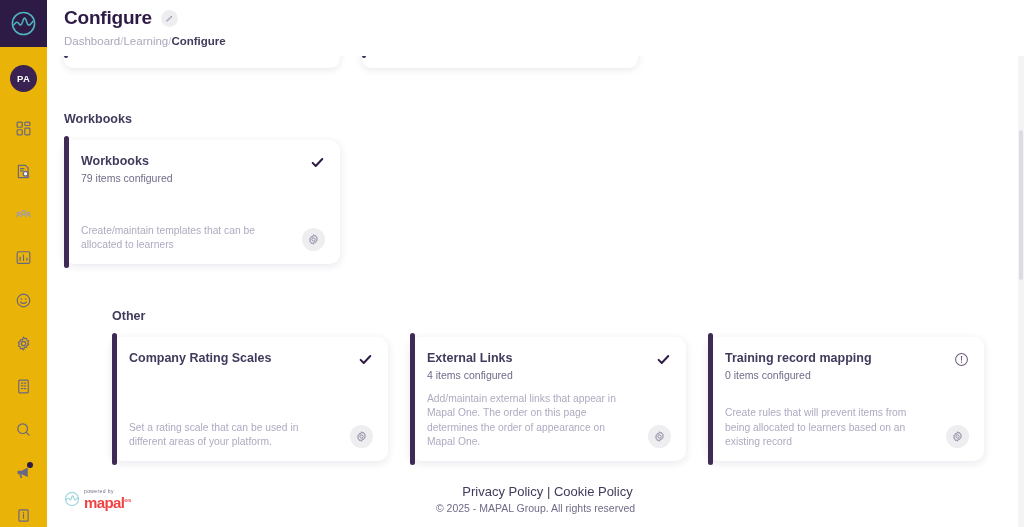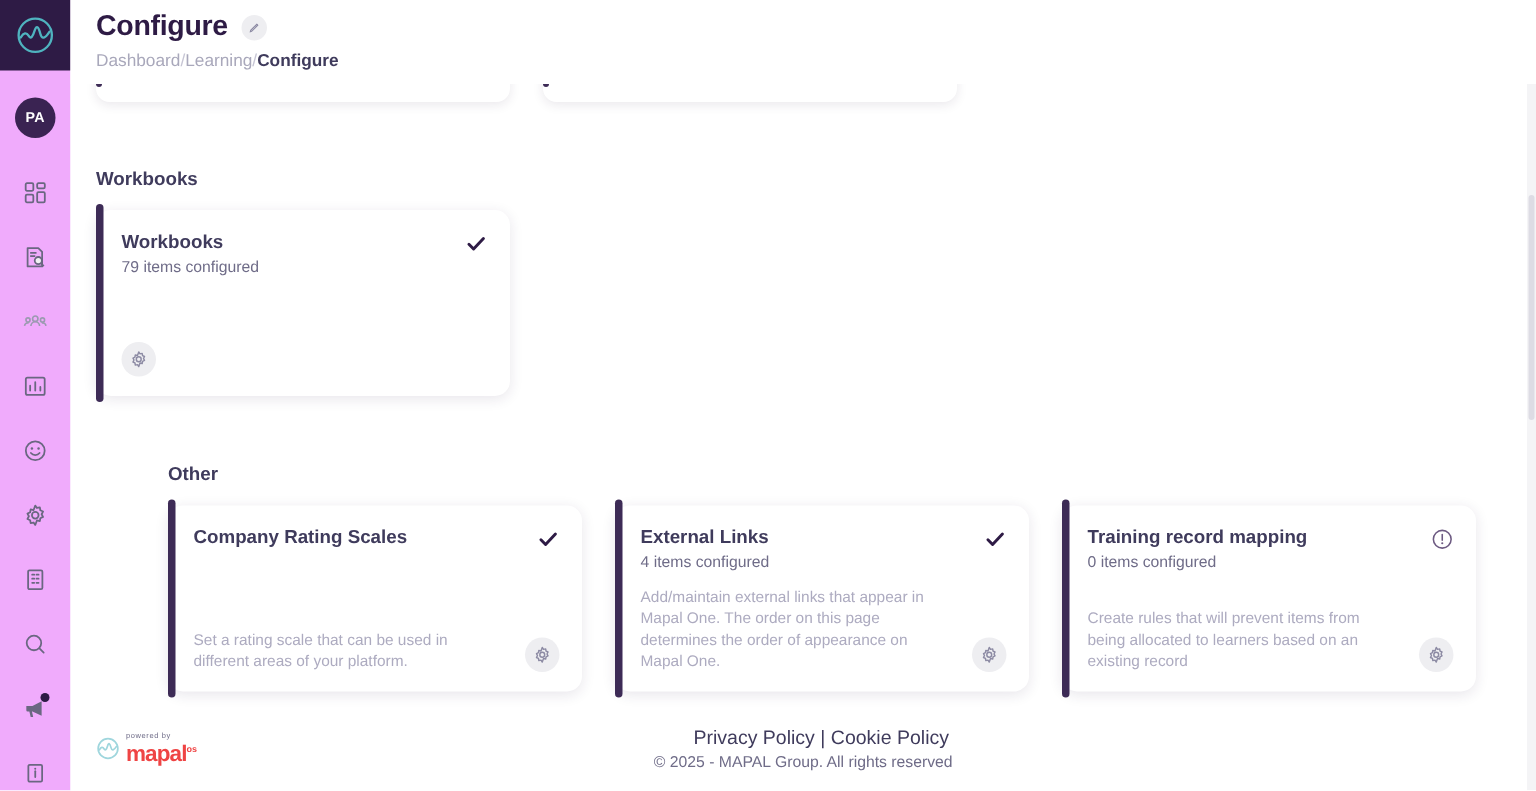--- a/index.html
+++ b/index.html
@@ -7,21 +7,21 @@
     width: 1024px; height: 527px;
     overflow: hidden;
     font-family: "Liberation Sans", sans-serif;
     background: #ffffff;
   }
   .app { position: relative; width: 1024px; height: 527px; display: flex; }
 
   
   .sidebar {
     width: 47px; height: 527px;
-    background: #f0abfc;
+    background: #eab308;
     display: flex; flex-direction: column; align-items: center;
     flex: 0 0 47px;
   }
   .logo-tile {
     width: 47px; height: 47px;
     background: #2e1b45;
     display: flex; align-items: center; justify-content: center;
     flex: 0 0 47px;
   }
   .avatar {
@@ -289,20 +289,21 @@
                 <div class="card-title">Workbooks</div>
                 <div class="card-sub">79 items configured</div>
               </div>
               <span class="status-icon">
                 <svg width="15" height="15" viewBox="0 0 16 16" fill="none" stroke="#2e1b45" stroke-width="2.1" stroke-linecap="round" stroke-linejoin="round">
                   <path d="M2.8 8.4l3.3 3.3 7-7.4"></path>
                 </svg>
               </span>
             </div>
             <div class="card-bottom">
+              <p class="card-desc">Create/maintain templates that can be allocated to learners</p>
               <button class="gear-btn">
                 <svg width="13" height="13" viewBox="0 0 20 20" fill="none" stroke="#8d8ba4" stroke-width="1.5">
                   <circle cx="10" cy="10" r="2.5"></circle>
                   <path d="M10 2.6l1.3 1.9 2.2-.5.4 2.2 2 1-1 2 1 2-2 1-.4 2.2-2.2-.5L10 17.4l-1.3-1.9-2.2.5-.4-2.2-2-1 1-2-1-2 2-1 .4-2.2 2.2.5z" stroke-linejoin="round"></path>
                 </svg>
               </button>
             </div>
           </article>
 
         </div>

